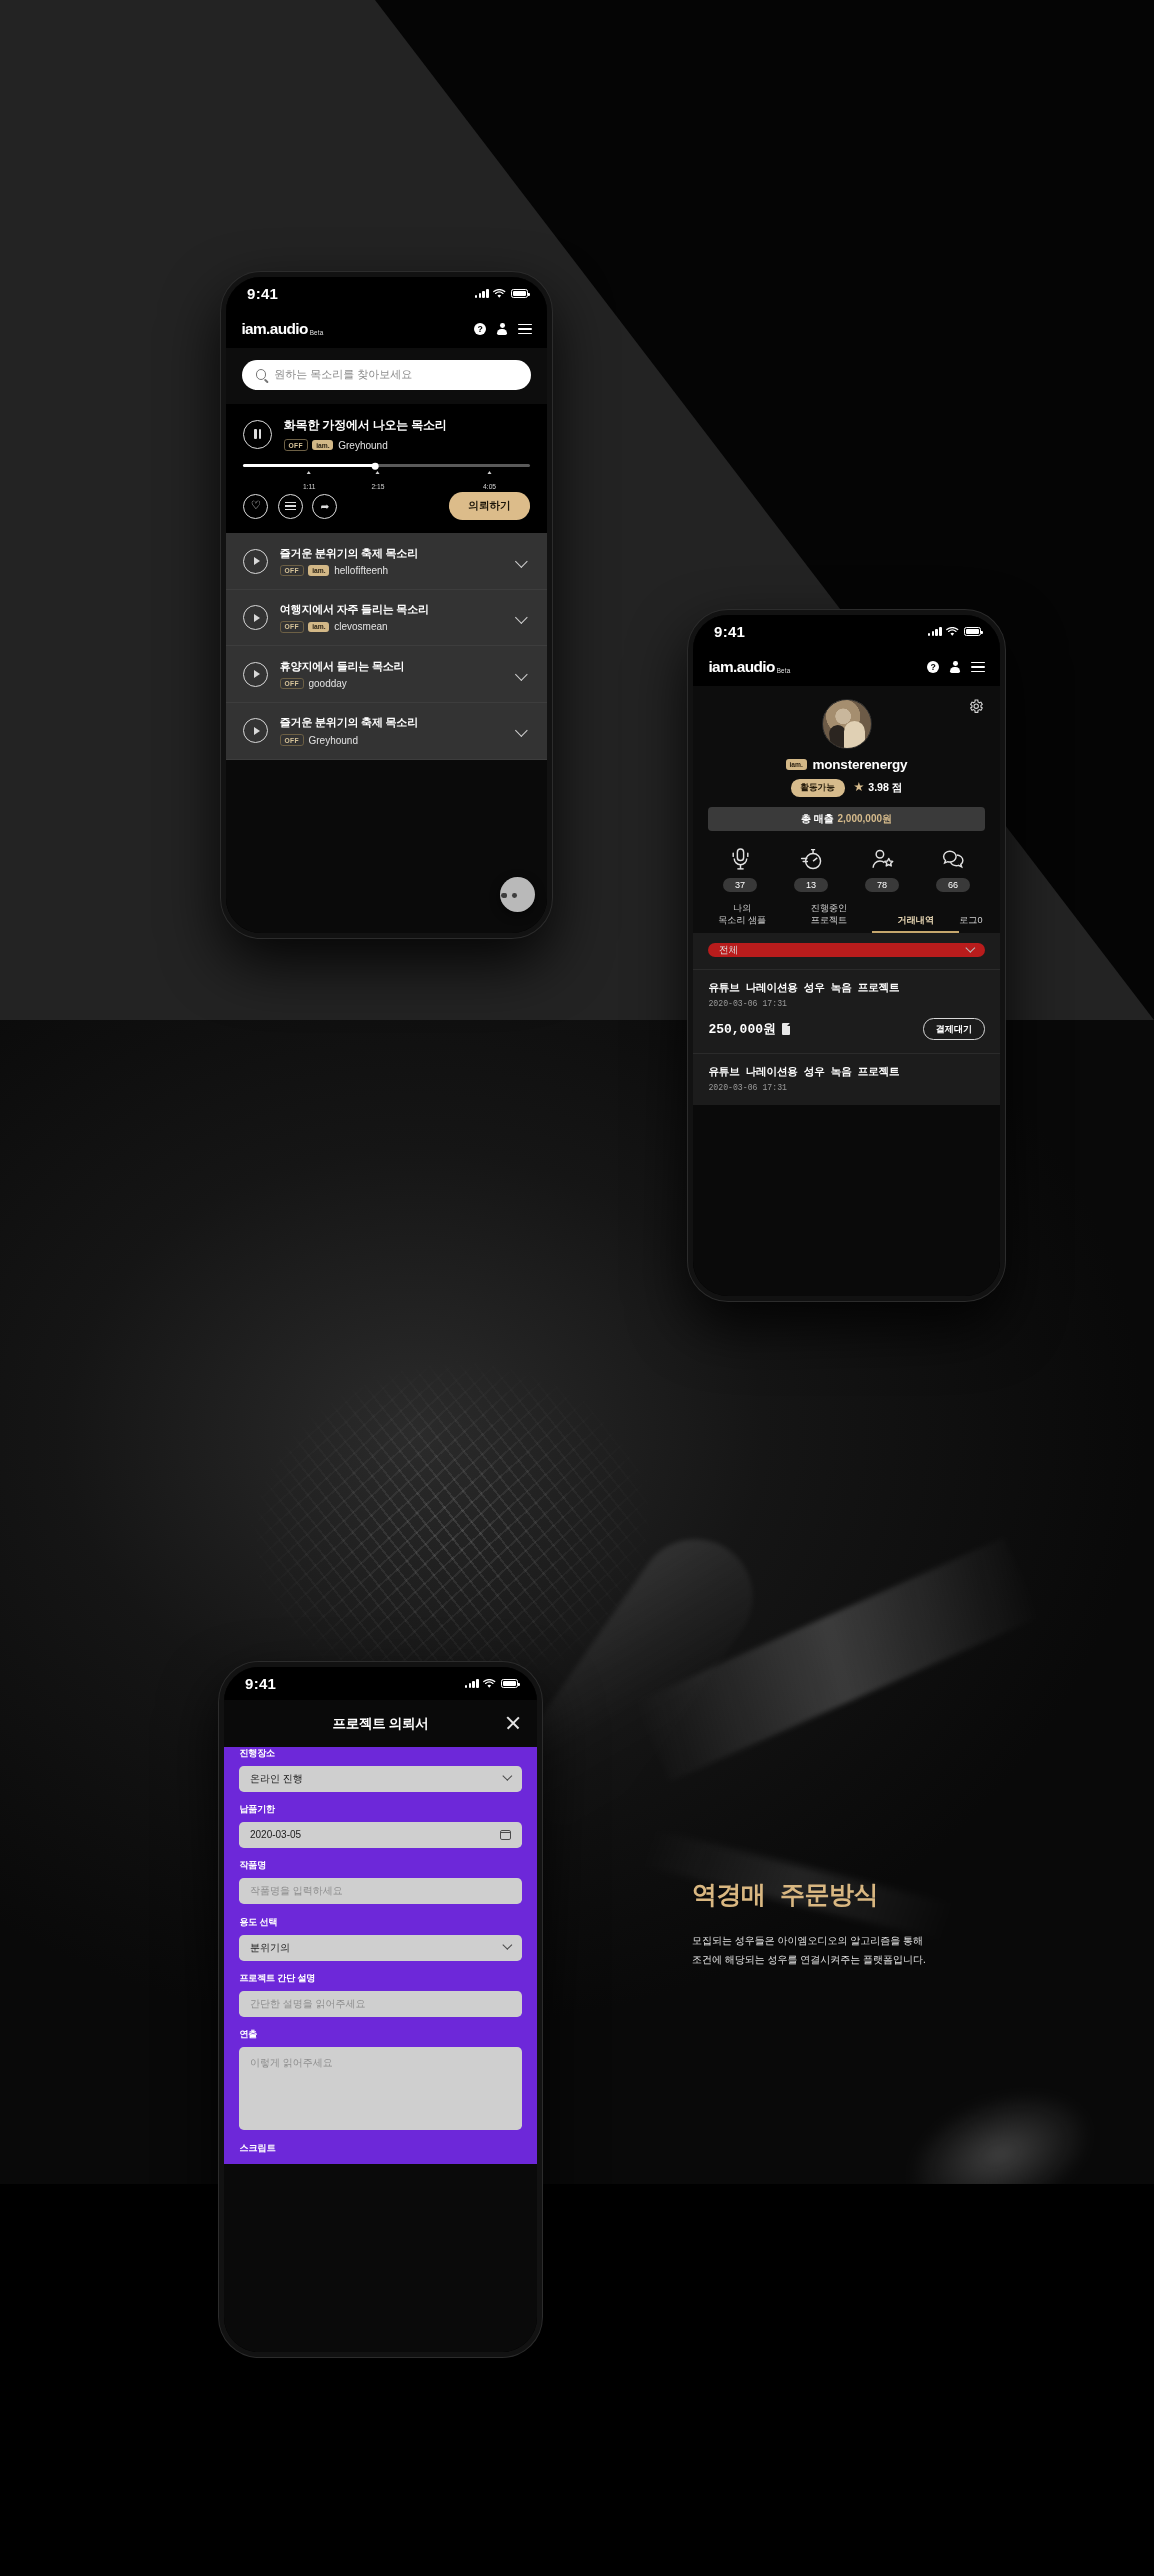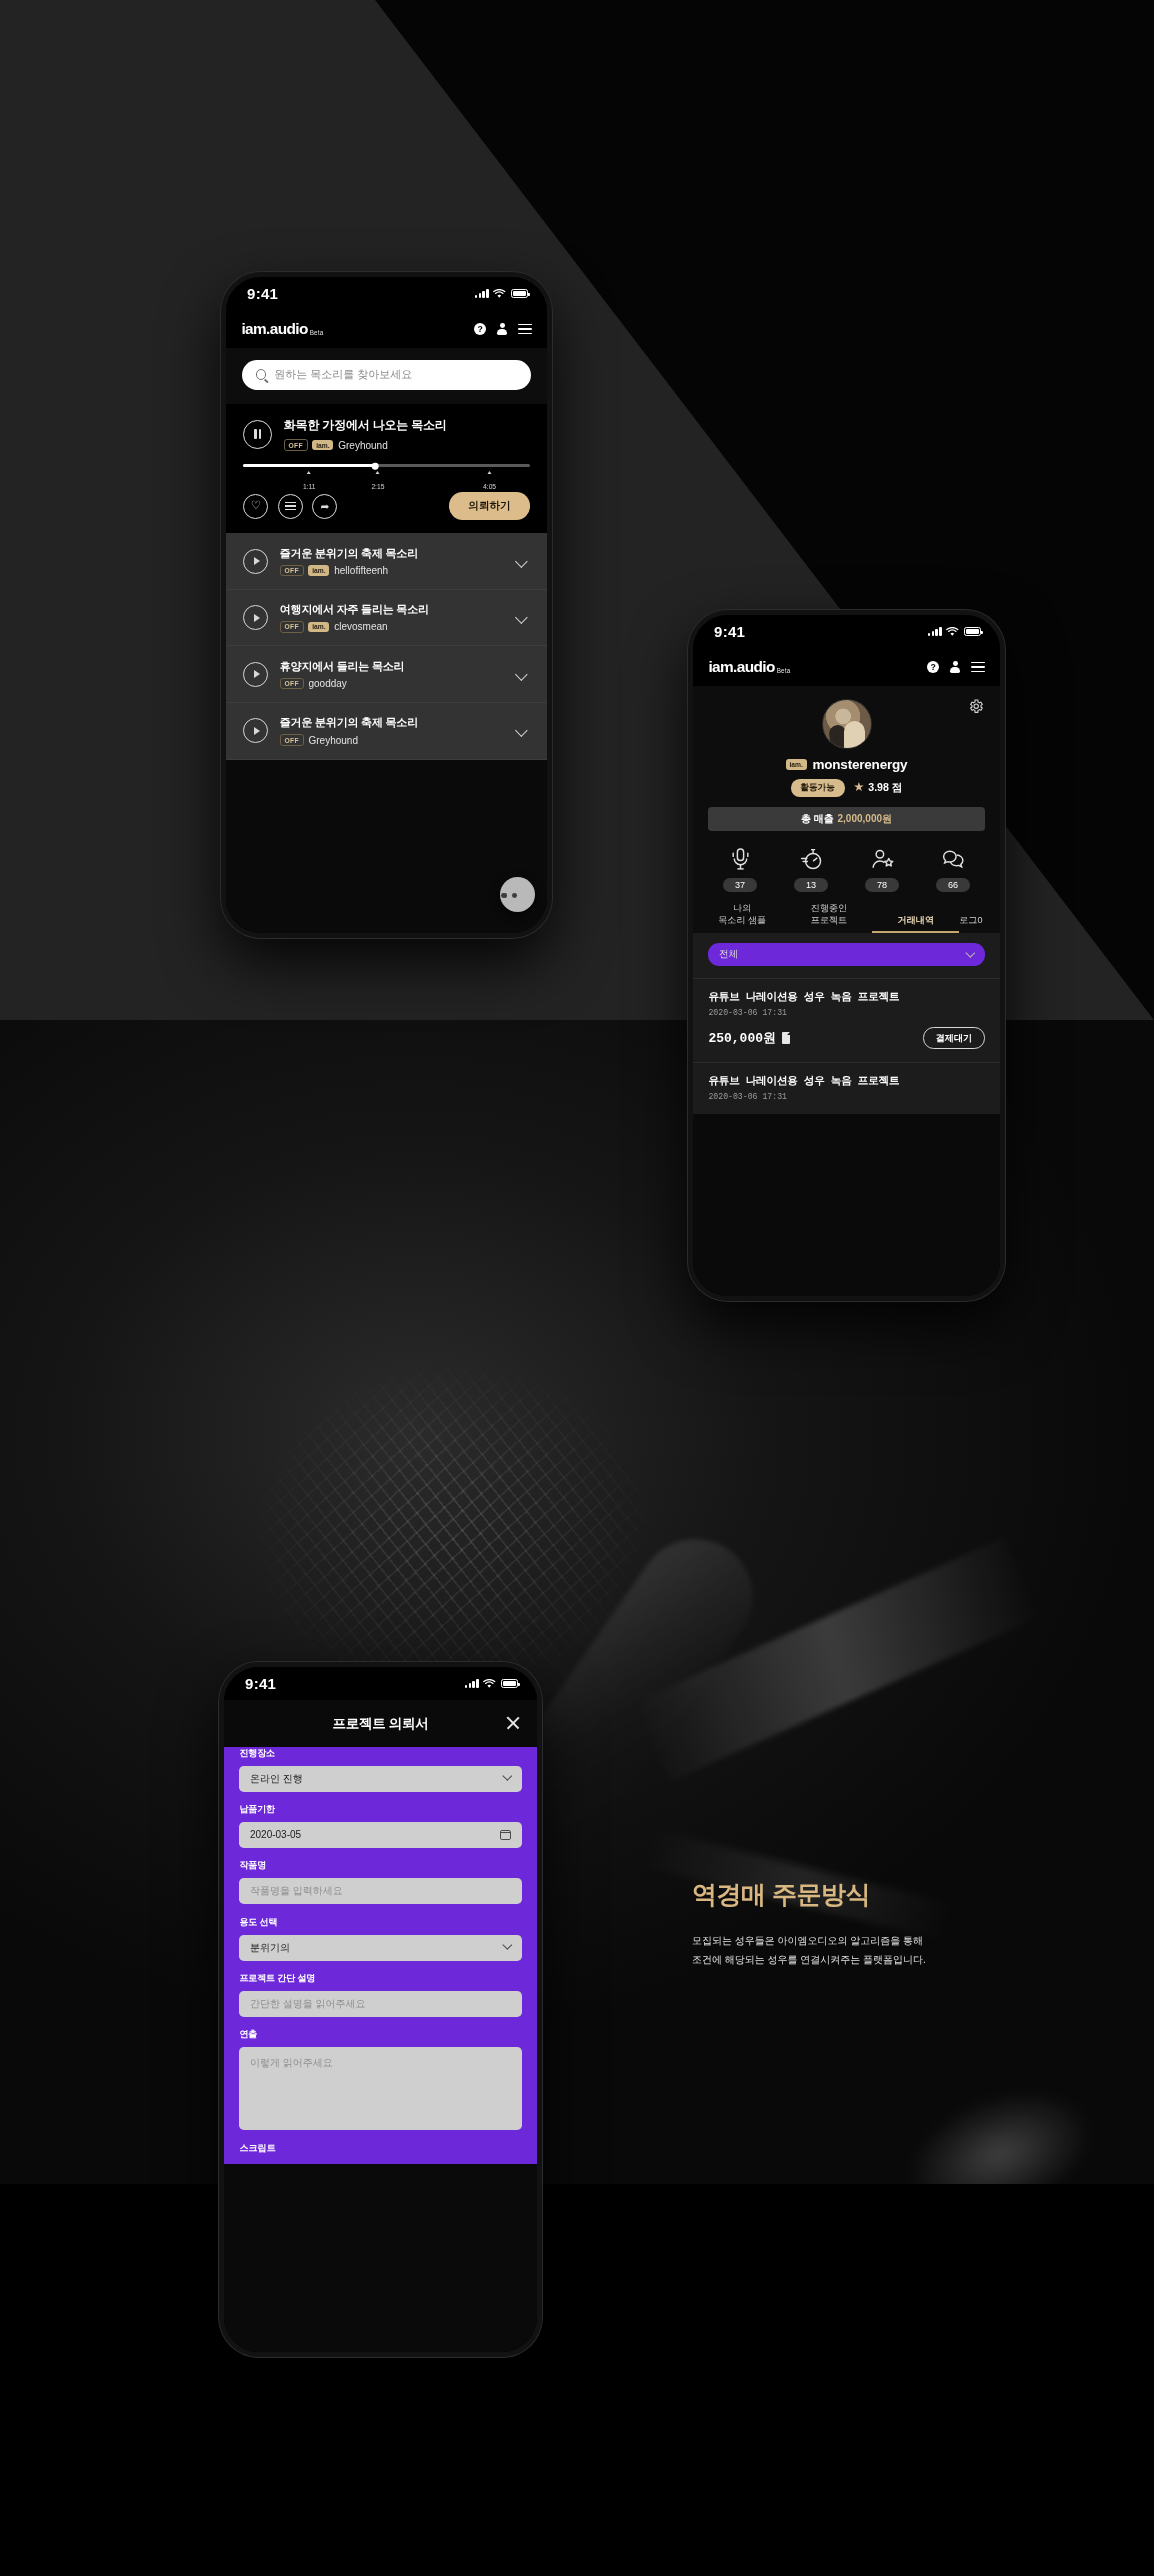--- a/index.html
+++ b/index.html
@@ -174,21 +174,21 @@
   .stats { display:flex; background:#0d0d0d; padding:15.4px 11.5px 9.6px; }
   .stat { flex:1; display:flex; flex-direction:column; align-items:center; gap:6.7px; }
   .stat svg { display:block; }
   .stat-pill { background:#393939; border-radius:8.7px; font-size:9.1px; padding:1.9px 11.5px; }
   .tabs { display:flex; background:#0d0d0d; padding:0 5.8px; align-items:flex-end; }
   .tab { flex:1; text-align:center; font-size:9.1px; line-height:1.35; color:#cfcfcf; padding-bottom:6.7px; white-space:pre-line; }
   .tab.active { color:#e8d7b4; font-weight:bold; border-bottom:2.4px solid #c6a76d; padding-bottom:4.8px; }
   .tab.cut { flex:0 0 35px; text-align:left; overflow:hidden; }
   .filter-wrap { background:#1c1c1c; padding:10.6px 15.4px 11.5px; }
   .select-dark {
-    height:23px; background:#6d28d9; border-radius:11px; display:flex; align-items:center;
+    height:14px; background:#b91c1c; border-radius:11px; display:flex; align-items:center;
     justify-content:space-between; padding:0 10.6px; font-size:9.6px; color:#dcdcdc;
   }
   .chev-sm { width:6.7px; height:6.7px; border-right:1.3px solid #b9b9b9; border-bottom:1.3px solid #b9b9b9; transform:rotate(45deg) translate(-1.9px,-1.9px); }
   .txlist { background:#1c1c1c;font-family:Liberation Mono, monospace; }
   .tx { padding:11.5px 15.4px 12.5px; border-top:1px solid #2b2b2b; }
   .tx-title { font-size:10.6px; font-weight:bold; letter-spacing:-0.2px; }
   .tx-date { font-size:8.2px; color:#9a9a9a; margin-top:3.8px; }
   .tx-row { display:flex; align-items:center; margin-top:9.6px; }
   .tx-amt { font-size:13px; font-weight:bold; }
   .doc-ic { width:8.7px; height:11.5px; background:#e8e8e8; border-radius:1px; margin-left:5.8px; position:relative; }
@@ -216,21 +216,21 @@
   .chev-d { width:6.7px; height:6.7px; border-right:1.4px solid #4a4a4a; border-bottom:1.4px solid #4a4a4a; transform:rotate(45deg) translate(-1.9px,-1.9px); }
   .cal { width:10.6px; height:10.6px; border:1.3px solid #4a4a4a; border-radius:1.9px; position:relative; }
   .cal::before { content:""; position:absolute; left:-1.3px; right:-1.3px; top:1.4px; height:1.3px; background:#4a4a4a; }
   .ftext {
     height:83px; background:#cfcfcf; border-radius:4.8px; padding:8.7px 10.6px; font-size:10px; color:#8e8e8e;
   }
   .clip-label { font-size:9.1px; font-weight:bold; }
 
   
   #copy { position:absolute; left:692px; top:1878px; width:404px; }
-  #copy h2 { font-size:25px; color:#d9b781; letter-spacing:-0.5px; margin-bottom:21px; font-weight:bold; }
+  #copy h2 { font-size:25px; color:#d9b781; letter-spacing:-0.5px; margin-bottom:21px; font-weight:bold;font-family:Liberation Mono, monospace; }
   #copy p { font-size:10px; line-height:1.85; color:#e2e2e2; margin-bottom:14.4px; }
 </style>
 </head>
 <body>
 
 <div id="bg"></div>
 <div id="bg-wedge"></div>
 <div id="bg-lower"></div>
 <div id="mic-blob"></div>
 <div id="mic-body"></div>

